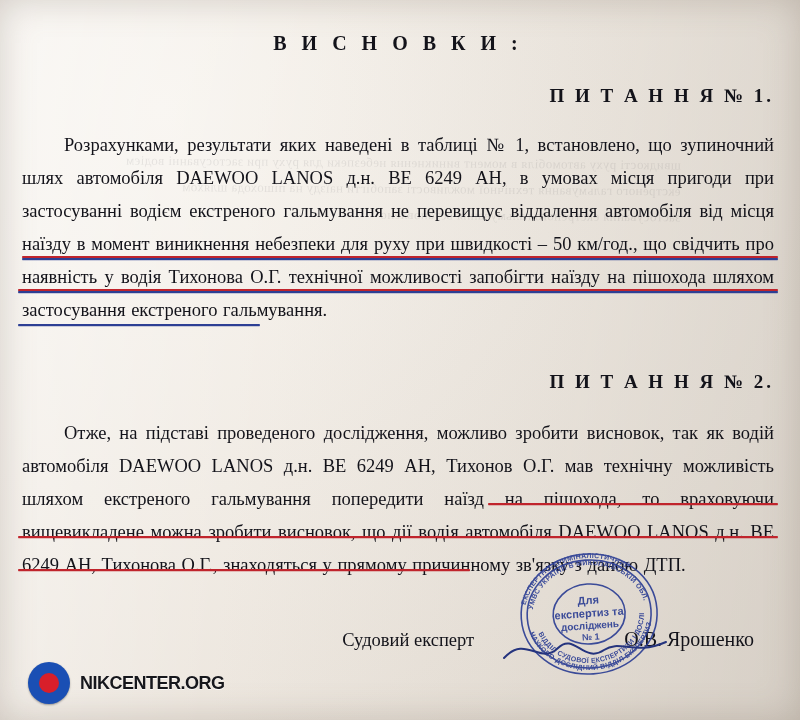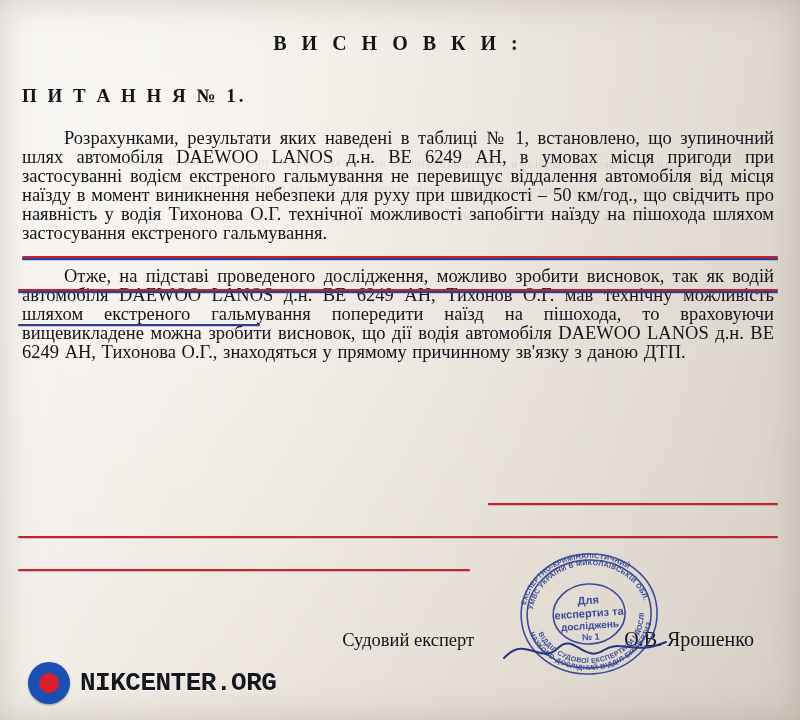--- a/index.html
+++ b/index.html
@@ -63,33 +63,33 @@
 
   h1.doc-title {
     margin: 10px 0 16px 0;
     text-align: center;
     font-size: 20px;
     font-weight: bold;
     letter-spacing: 5px;
   }
   h2.q-title {
     margin: 30px 0 0 0;
-    text-align: left;
+    text-align: right;
     font-size: 19px;
     font-weight: bold;
     letter-spacing: 3px;
   }
   h2.q-title.second {
     margin-top: 44px;
   }
 
   p.body-text {
     margin: 22px 0 0 0;
     font-size: 18.5px;
-    line-height: 19px;
+    line-height: 33px;
     text-align: justify;
     text-indent: 42px;
     word-spacing: 1px;
   }
   p.body-text.second {
     margin-top: 24px;
   }
 
   .hand-line {
     position: absolute;
@@ -169,23 +169,23 @@
     content: "";
     position: absolute;
     left: 11px;
     top: 11px;
     width: 20px;
     height: 20px;
     border-radius: 50%;
     background: #d81f2a;
   }
   .wm-text {
-    font-family: Liberation Mono, monospace;
+    font-family: Liberation Sans, sans-serif;
     font-weight: bold;
-    font-size: 26px;
+    font-size: 18px;
     letter-spacing: -0.5px;
     color: #16171c;
     text-shadow: 0 1px 0 rgba(255,255,255,0.75);
   }
 </style>
 </head>
 <body>
 
 <div class="page">
 
@@ -196,20 +196,21 @@
   </div>
 
   <div class="content">
 
     <h1 class="doc-title">В И С Н О В К И :</h1>
 
     <h2 class="q-title">П И Т А Н Н Я  № 1.</h2>
 
     <p class="body-text">Розрахунками, результати яких наведені в таблиці № 1, встановлено, що зупиночний шлях автомобіля DAEWOO LANOS д.н. ВЕ 6249 АН, в умовах місця пригоди при застосуванні водієм екстреного гальмування не перевищує віддалення автомобіля від місця наїзду в момент виникнення небезпеки для руху при швидкості – 50 км/год., що свідчить про наявність у водія Тихонова О.Г. технічної можливості запобігти наїзду на пішохода шляхом застосування екстреного гальмування.</p>
 
+    <h2 class="q-title second">П И Т А Н Н Я  № 2.</h2>
 
     <p class="body-text second">Отже, на підставі проведеного дослідження, можливо зробити висновок, так як водій автомобіля DAEWOO LANOS д.н. ВЕ 6249 АН, Тихонов О.Г. мав технічну можливість шляхом екстреного гальмування попередити наїзд на пішохода, то враховуючи вищевикладене можна зробити висновок, що дії водія автомобіля DAEWOO LANOS д.н. ВЕ 6249 АН, Тихонова О.Г., знаходяться у прямому причинному зв'язку з даною ДТП.</p>
 
   </div>
 
   <div class="hand-line hand-red" style="left:22px;  top:256px; width:756px;"></div>
   <div class="hand-line hand-blue" style="left:22px;  top:258px; width:756px; height:1.6px;"></div>
   <div class="hand-line hand-red" style="left:18px;  top:289px; width:760px;"></div>
   <div class="hand-line hand-blue" style="left:18px;  top:291px; width:760px; height:1.6px;"></div>
   <div class="hand-line hand-blue" style="left:18px;  top:324px; width:242px; height:2px;"></div>

